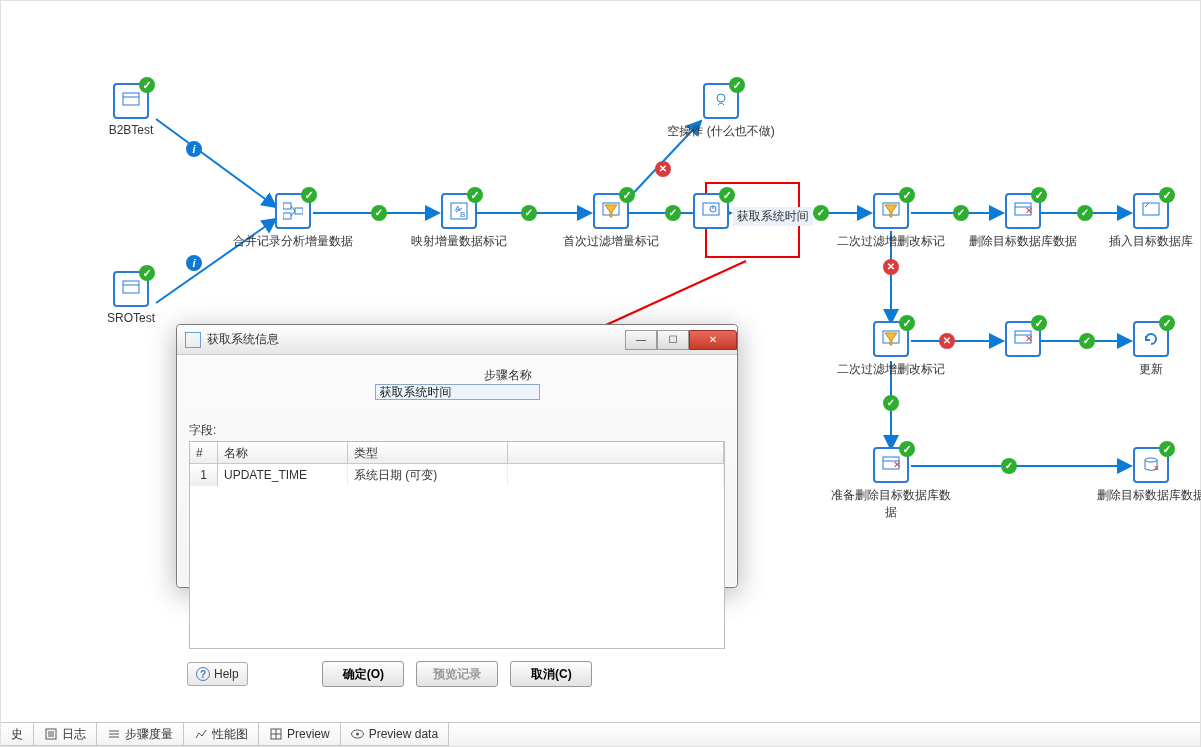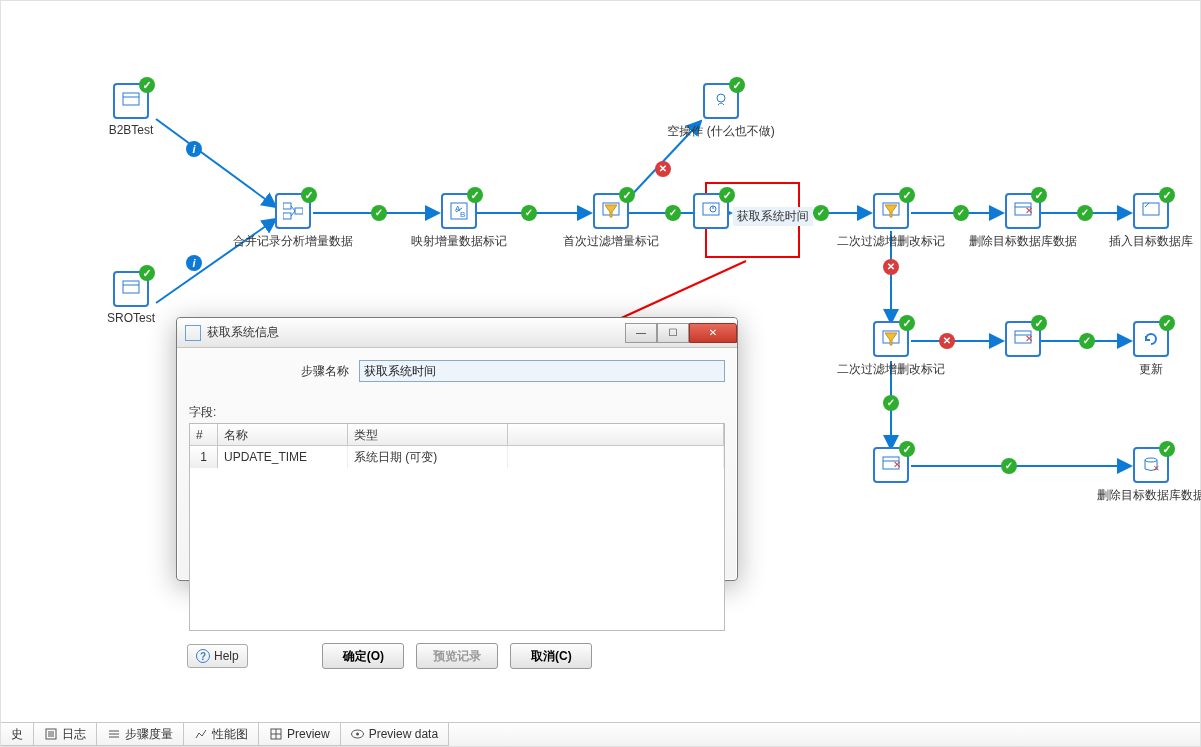--- a/index.html
+++ b/index.html
@@ -52,21 +52,21 @@
   }
   .x-dot { background: #d93c3c; }
   .g-dot { background: #2eae2e; }
   .select-box {
     position: absolute;
     border: 2px solid #e00;
     background: transparent;
   }
   .dialog {
     position: absolute;
-    left: 175px; top: 316px;
+    left: 175px; top: 323px;
     width: 562px; height: 264px;
     background: linear-gradient(#fcfcfc, #f4f4f4);
     border: 1px solid #7a7a7a;
     box-shadow: 0 6px 28px rgba(0,0,0,.3), inset 0 0 0 1px #fff;
     border-radius: 4px;
   }
   .dlg-title {
     height: 30px;
     display: flex; align-items: center;
     padding: 0 0 0 8px;
@@ -88,21 +88,21 @@
     font-size: 10px; color: #333;
   }
   .dlg-title .wb.close {
     width: 48px;
     background: linear-gradient(#e76a5b, #c83a2a);
     border-color: #9b2f23;
     color: #fff;
     border-top-right-radius: 3px;
   }
   .dlg-body { padding: 8px 12px 6px; }
-  .step-row { display: flex; align-items: center; margin: 4px 0 8px 0; }
+  .step-row { display: flex; align-items: center; margin: 4px 0 8px 0; flex-direction: column; }
   .step-row label { width: 170px; text-align: right; padding-right: 10px; color: #333; }
   .step-row input {
     flex: 1; height: 22px;
     border: 1px solid #8aa9c9;
     padding: 0 4px;
     background: #eef4fb;
     font-size: 12px;
     color: #1a1a1a;
   }
   .field-label { margin-top: 22px; color: #333; }
@@ -434,20 +434,21 @@
     <div class="icon-wrap">
       <div class="icon">
           <svg width="18" height="18">
             <rect x="1" y="1" width="16" height="12" fill="none" stroke="#2b7bd6"></rect>
             <line x1="1" y1="5" x2="17" y2="5" stroke="#2b7bd6"></line>
             <text x="11" y="12" font-size="10" fill="#d93c3c">✕</text>
           </svg>
         </div>
       <div class="badge">✓</div>
     </div>
+    <div class="label">准备删除目标数据库数据</div>
   </div>
 
   <div class="g-dot" style="left:1000px; top:457px;">✓</div>
 
   <div class="node" style="left:1090px; top:446px;">
     <div class="icon-wrap">
       <div class="icon">
           <svg width="18" height="18">
             <ellipse cx="9" cy="4" rx="6" ry="2" fill="none" stroke="#2b7bd6"></ellipse>
             <path d="M3 4 L3 13 Q9 16 15 13 L15 4" fill="none" stroke="#2b7bd6"></path>

